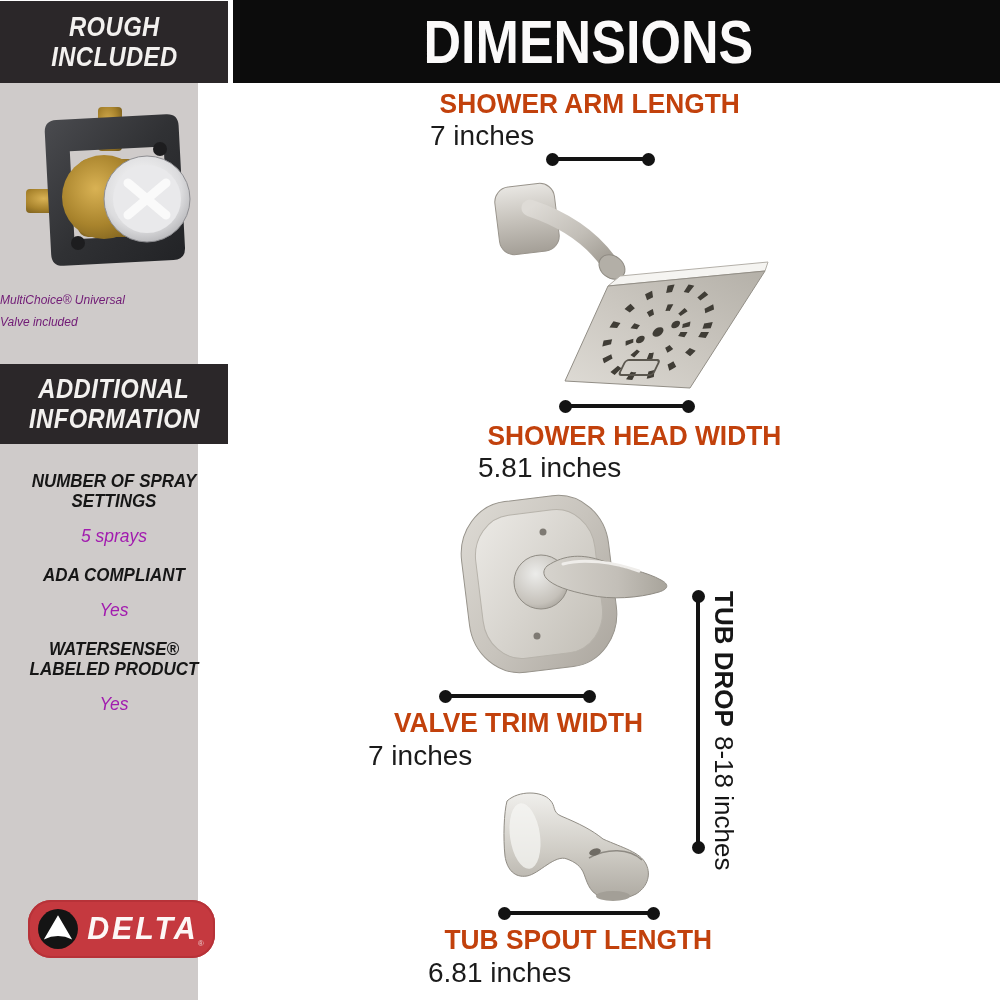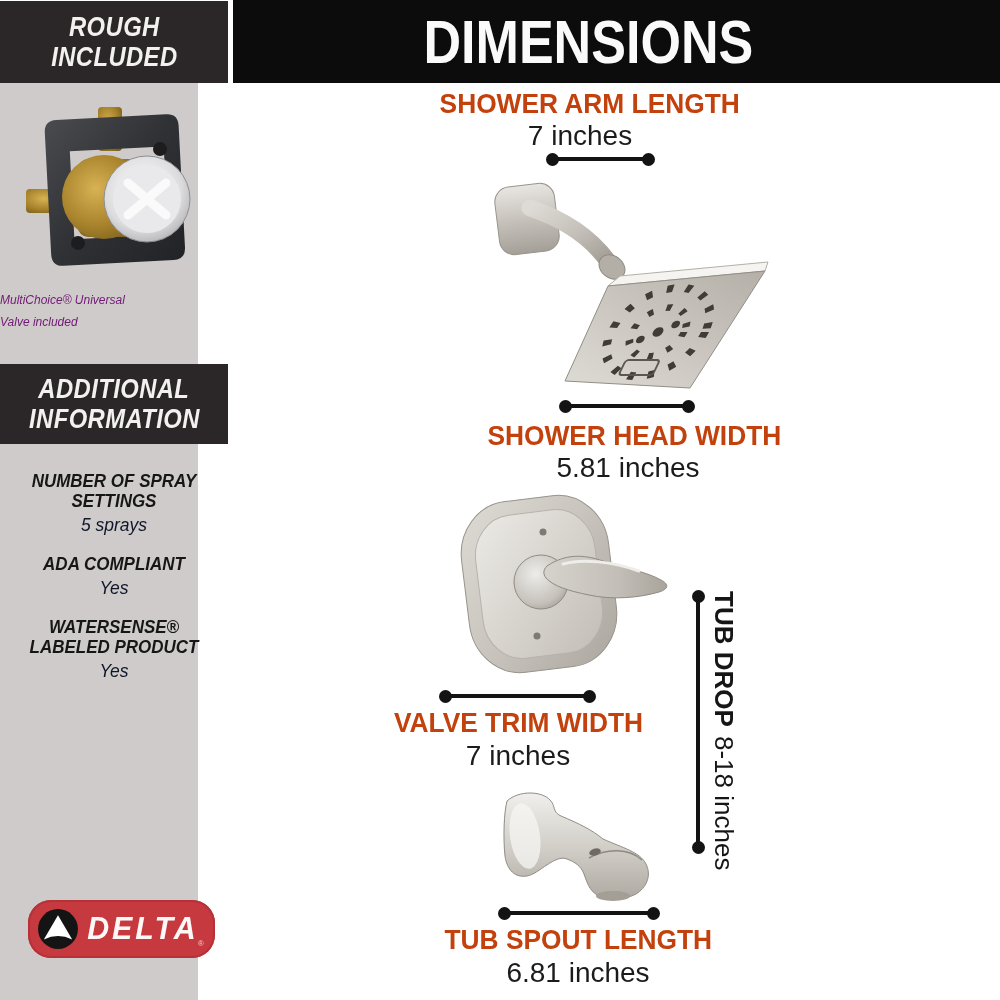--- a/index.html
+++ b/index.html
@@ -13,40 +13,40 @@
   #side-add-header{top:363px;height:80px;}
   .side-bar-header .ln{font-weight:bold;font-size:28px;line-height:30px;display:inline-block;
     transform:scaleX(.85);letter-spacing:.5px;white-space:nowrap;}
   #rough-illust{position:absolute;left:20px;top:96px;}
   #valve-caption{position:absolute;left:0;top:288px;width:228px;
     font-size:12px;line-height:22px;color:#701a75;}
   #spec-list{position:absolute;left:0;top:470px;width:228px;text-align:center;}
   .spec{margin:0 auto 19px auto;}
   .spec-label{font-weight:bold;font-size:17.5px;line-height:20px;max-width:178px;margin:0 auto;
     display:block;transform:scaleX(.97);color:#161616;}
-  .spec-value{font-size:17.5px;line-height:20px;max-width:148px;margin:4px auto;display:block;color:#0f172a;}
+  .spec-value{font-size:17.5px;line-height:20px;max-width:148px;margin:15px auto;display:block;color:#a21caf;}
   
   #delta-logo{position:absolute;left:28px;top:899px;width:187px;height:58px;background:#c5393f;
     border-radius:23px;display:flex;align-items:center;justify-content:flex-start;padding:0;
     box-shadow:inset 0 0 0 2px #b73238;}
   #delta-circle{margin-left:9px;flex:0 0 auto;width:42px;height:42px;}
   #delta-word{color:#fdf7f6;font-weight:bold;font-size:31px;letter-spacing:3px;margin-left:7px;
     transform:scaleX(.98);display:inline-block;}
   #delta-reg{color:#eccccc;font-size:8px;align-self:flex-end;margin:0 0 10px -2px;}
   #tagline{position:absolute;left:0;top:961px;width:228px;text-align:center;font-weight:bold;
     font-size:17px;color:#1d1d1d;}
   #tagline sup{font-size:8px;color:#7a7674;}
   
   #main-header{position:absolute;left:233px;top:0;width:767px;height:83px;background:#0c0c0c;
     display:flex;align-items:center;justify-content:center;padding-right:56px;box-sizing:border-box;}
   #main-title{color:#fbfafa;font-weight:bold;font-size:62px;display:inline-block;
     transform:scaleX(.84);letter-spacing:0;white-space:nowrap;}
   .dim-label{position:absolute;text-align:center;font-weight:bold;font-size:28px;color:#c2410c;}
   .dim-label span{display:inline-block;transform:scaleX(.94);white-space:nowrap;}
-  .dim-value{position:absolute;text-align:center;font-size:28px;color:#1b1b1b;}
+  .dim-value{position:absolute;font-size:28px;color:#1b1b1b;}
   .dim-h{position:absolute;height:4px;background:#131313;}
   .dim-h::before,.dim-h::after{content:"";position:absolute;top:-4.5px;width:13px;height:13px;
     border-radius:50%;background:#131313;}
   .dim-h::before{left:-7px;} .dim-h::after{right:-7px;}
   .dim-v{position:absolute;width:4px;background:#131313;}
   .dim-v::before,.dim-v::after{content:"";position:absolute;left:-4.5px;width:13px;height:13px;
     border-radius:50%;background:#131313;}
   .dim-v::before{top:-7px;} .dim-v::after{bottom:-7px;}
   #tubdrop-text{position:absolute;left:708px;top:591px;writing-mode:vertical-rl;
     text-orientation:mixed;font-size:26px;color:#161616;white-space:nowrap;}

